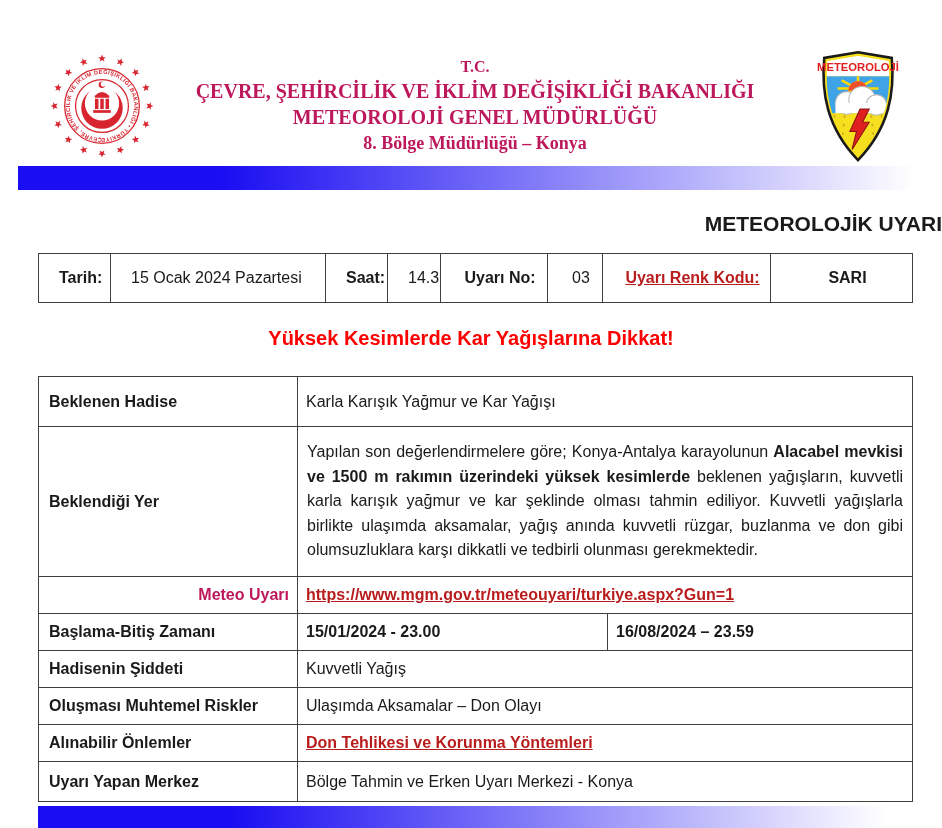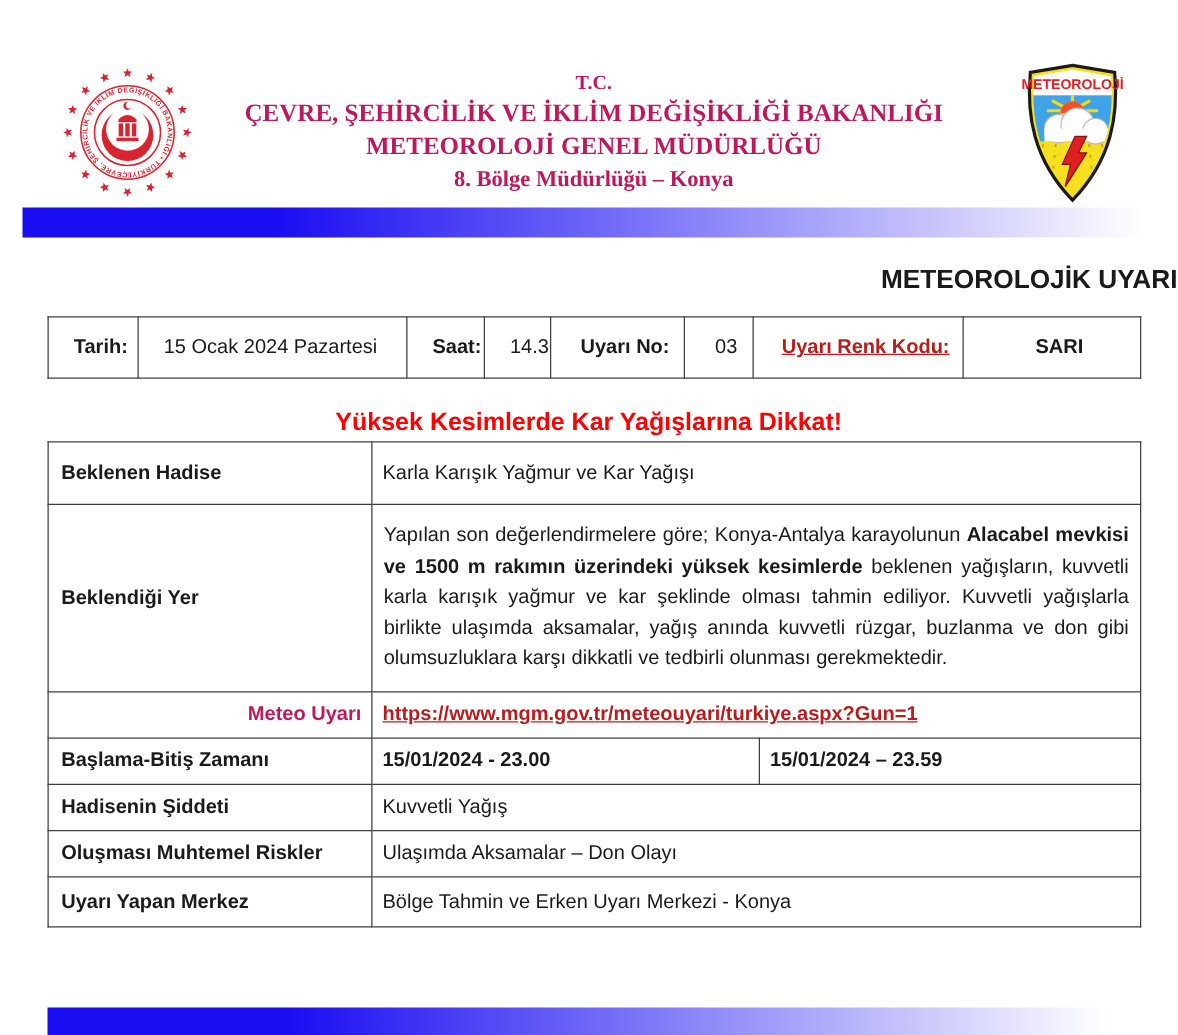--- a/index.html
+++ b/index.html
@@ -33,21 +33,21 @@
   
   table { border-collapse: collapse; table-layout: fixed; }
   td { border: 1.5px solid #3f3f3f; font-size: 16px; vertical-align: middle;
        overflow: hidden; padding: 2px 8px; }
   .lbl { font-weight: bold; }
 
   .info-table { position: absolute; left: 38px; top: 253px; width: 874px; }
   .info-table td { height: 49px; padding-left: 20px; }
   .c-center { text-align: center; }
 
-  .detail-table { position: absolute; left: 38px; top: 353px; width: 874px; }
+  .detail-table { position: absolute; left: 38px; top: 376px; width: 874px; }
   .detail-table td.label-cell { font-weight: bold; padding-left: 10px; }
   .row-h1 td { height: 50px; }
   .row-h2 td { height: 150px; }
   .row-h3 td { height: 37px; }
   .row-h4 td { height: 40px; }
   .para-cell { text-align: justify; line-height: 24.5px; padding: 2px 9px; }
 
   a.doc-link { color: #b91c1c; font-weight: bold; text-decoration: underline; cursor: pointer; }
   .red-label { color: #be185d; text-align: right; }
 
@@ -197,29 +197,35 @@
     </tr>
     <tr class="row-h3">
       <td class="label-cell red-label">Meteo Uyarı</td>
       <td colspan="2">
         <a class="doc-link">https://www.mgm.gov.tr/meteouyari/turkiye.aspx?Gun=1</a>
       </td>
     </tr>
     <tr class="row-h3">
       <td class="label-cell">Başlama-Bitiş Zamanı</td>
       <td class="lbl">15/01/2024 - 23.00</td>
-      <td class="lbl">15/01/2024 – 23.59</td>
+      <td class="lbl">16/08/2024 – 23.59</td>
     </tr>
     <tr class="row-h3">
       <td class="label-cell">Hadisenin Şiddeti</td>
       <td colspan="2">Kuvvetli Yağış</td>
     </tr>
     <tr class="row-h3">
       <td class="label-cell">Oluşması Muhtemel Riskler</td>
       <td colspan="2">Ulaşımda Aksamalar – Don Olayı</td>
+    </tr>
+    <tr class="row-h3">
+      <td class="label-cell">Alınabilir Önlemler</td>
+      <td colspan="2">
+        <a class="doc-link">Don Tehlikesi ve Korunma Yöntemleri</a>
+      </td>
     </tr>
     <tr class="row-h4">
       <td class="label-cell">Uyarı Yapan Merkez</td>
       <td colspan="2">Bölge Tahmin ve Erken Uyarı Merkezi - Konya</td>
     </tr>
   </tbody>
     </table>
 
   <div class="grad-bar bottom"></div>
 

